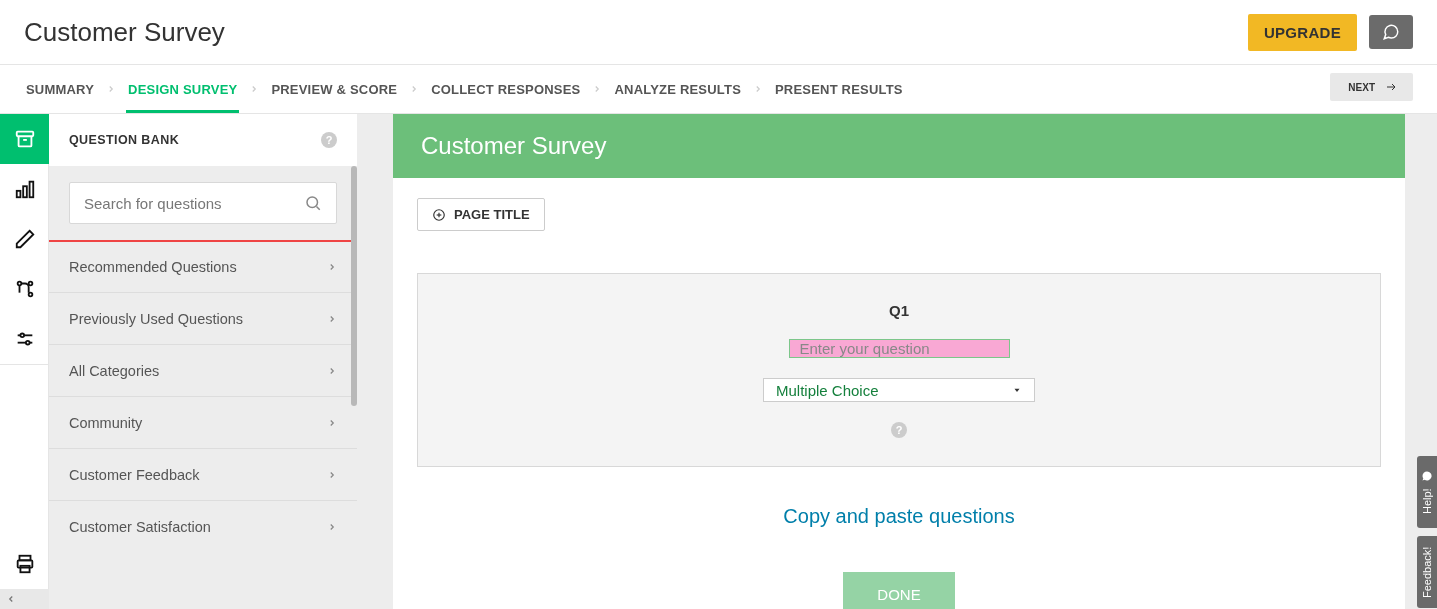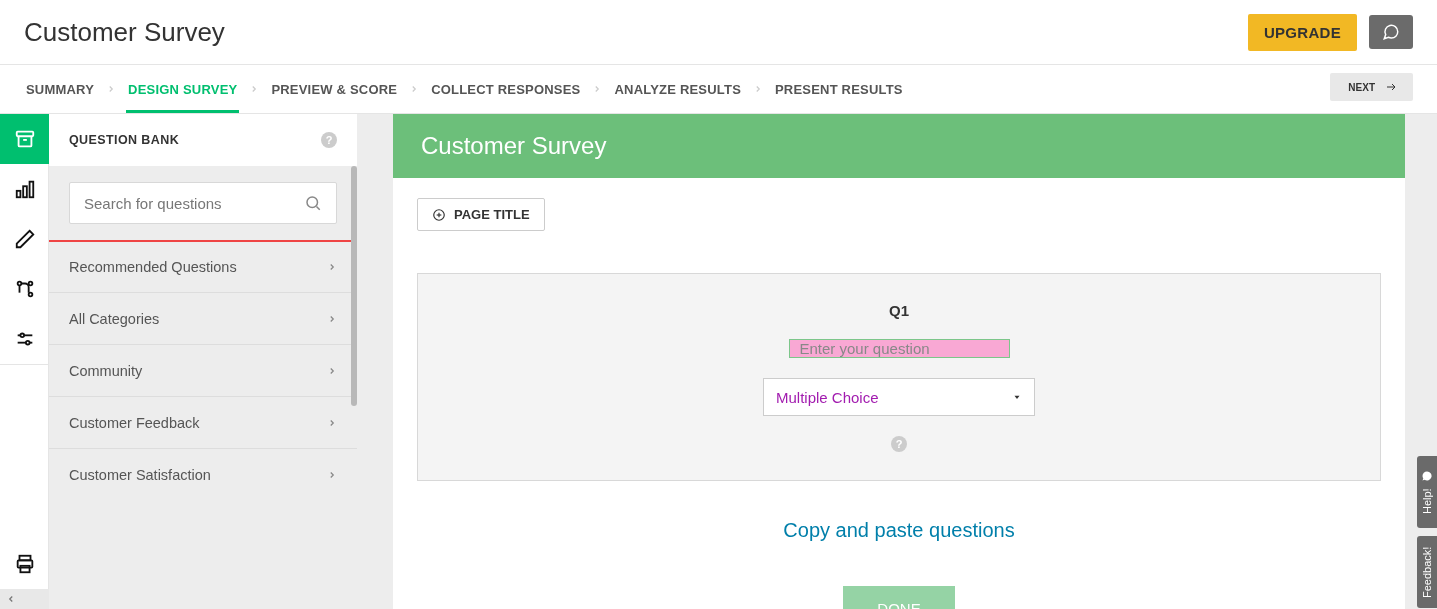--- a/index.html
+++ b/index.html
@@ -47,21 +47,21 @@
 
   .hdr-green { background:#6abf79; height:64px; display:flex; align-items:center; padding:0 28px; }
   .hdr-green span { color:#fff; font-size:24px; }
 
   .content-pad { padding:20px 0 40px 0; }
   .page-title-btn { display:inline-flex; align-items:center; gap:8px; border:1px solid #ccc; padding:8px 14px; margin-left:24px; font-size:13px; font-weight:700; color:#333; cursor:pointer; border-radius:2px; background:#fff; }
   .qcard { border:1px solid #d8d8d8; background:#f4f4f4; margin:42px 24px 0 24px; padding:28px 24px; display:flex; align-items:center; gap:20px;flex-direction:column; }
   .qnum { font-size:15px; font-weight:700; color:#333; }
   .qinput { flex:1; height:38px; border:1px solid #7cc68a; background:#f9a8d4; padding:0 10px; outline:none; font-size:15px; color:#333; }
   .qinput::placeholder { color:#888; }
-  .qtype { width:272px; height:38px; border:1px solid #ccc; background:#fff; display:flex; align-items:center; justify-content:space-between; padding:0 12px; font-size:15px; color:#a21caf; cursor:pointer; }
+  .qtype { width:272px; height:24px; border:1px solid #ccc; background:#fff; display:flex; align-items:center; justify-content:space-between; padding:0 12px; font-size:15px; color:#15803d; cursor:pointer; }
   .copy-link { text-align:center; margin-top:38px; }
   .copy-link a { color:#007faa; font-size:20px; text-decoration:none; cursor:pointer; }
   .done-btn { display:block; margin:44px auto 0 auto; background:#95d3a5; color:#fff; border:none; font-size:15px; font-weight:500; padding:14px 34px; cursor:pointer; box-shadow:0 2px 0 rgba(0,0,0,0.08);}
   
   .float-tab { position:fixed; right:0; background:#6a6a6a; color:#fff; font-size:11px; writing-mode:vertical-rl; transform:rotate(180deg); padding:10px 4px; border-radius:0 3px 3px 0; cursor:pointer; display:flex; align-items:center; gap:6px; }
   .float-help { top:456px; height:72px; justify-content:center;}
   .float-feedback { top:536px; height:72px; justify-content:center;}
   
   .hdr-green { background:#6cbf7a; }
 </style>
@@ -191,20 +191,26 @@
           <input type="text" placeholder="Search for questions" style="">
           <svg width="18" height="18" viewBox="0 0 24 24" fill="none" stroke="#888" stroke-width="2">
               <circle cx="11" cy="11" r="7"></circle>
               <line x1="21" y1="21" x2="16.65" y2="16.65"></line>
             </svg>
         </div>
       </div>
       <div class="cat-list">
         <div class="cat-item">
           <span>Recommended Questions</span>
+          <span class="chev"><svg width="10" height="10" viewBox="0 0 24 24" fill="none" stroke="#888" stroke-width="3">
+                <polyline points="9 18 15 12 9 6"></polyline>
+              </svg></span>
+        </div>
+        <div class="cat-item">
+          <span>Previously Used Questions</span>
           <span class="chev"><svg width="10" height="10" viewBox="0 0 24 24" fill="none" stroke="#888" stroke-width="3">
                 <polyline points="9 18 15 12 9 6"></polyline>
               </svg></span>
         </div>
         <div class="cat-item">
           <span>All Categories</span>
           <span class="chev"><svg width="10" height="10" viewBox="0 0 24 24" fill="none" stroke="#888" stroke-width="3">
                 <polyline points="9 18 15 12 9 6"></polyline>
               </svg></span>
         </div>

